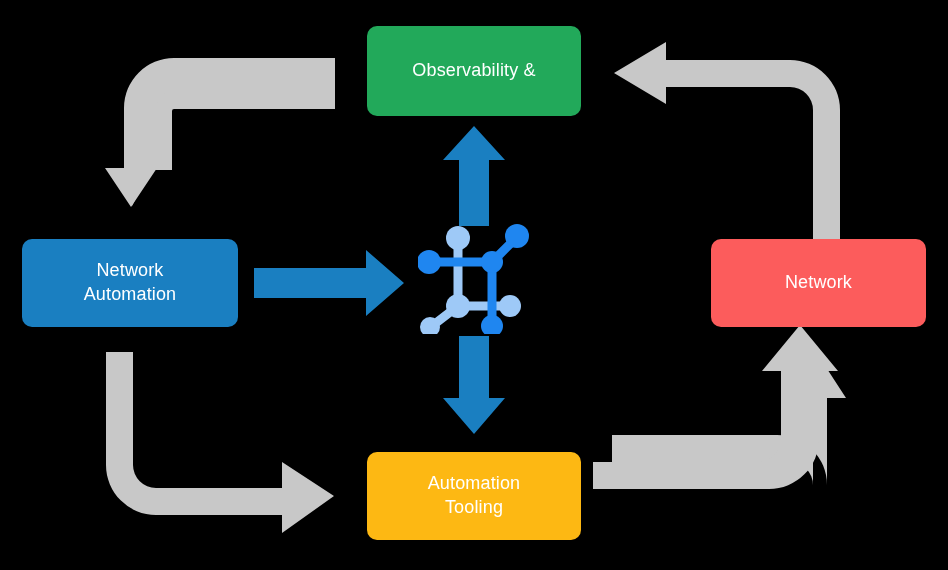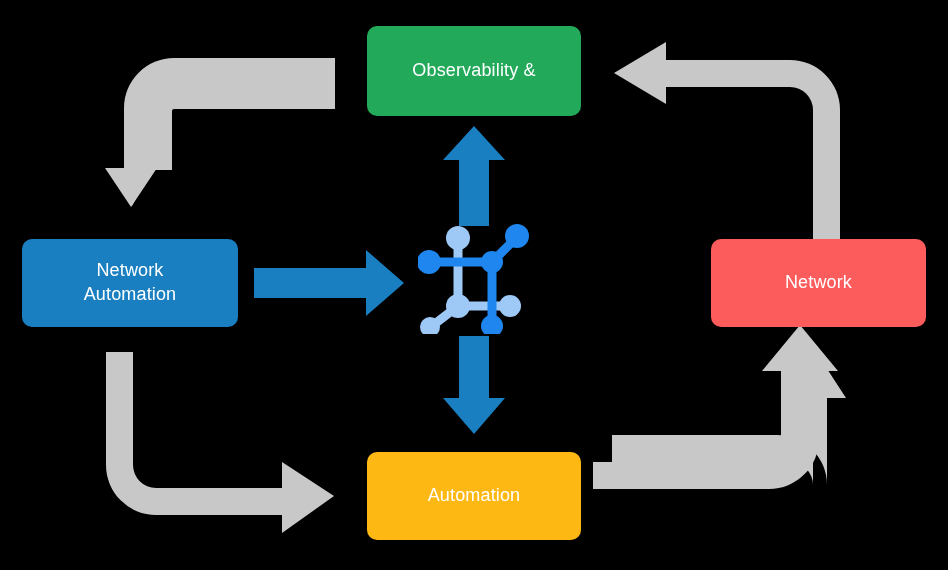--- a/index.html
+++ b/index.html
@@ -53,20 +53,21 @@
 
   <div class="node-box" id="box-netinfra">
     <div>
       <span>Network</span>
     </div>
   </div>
 
   <div class="node-box" id="box-automation">
     <div>
       <span>Automation</span>
+      <span>Tooling</span>
     </div>
   </div>
 
   <svg class="layer" viewBox="0 0 948 570">
     <path fill="#1a7fc1" d="M254,268 L366,268 L366,250 L404,283 L366,316 L366,298 L254,298 Z"></path>
     <path fill="#1a7fc1" d="M459,226 L459,160 L443,160 L474,126 L505,160 L489,160 L489,226 Z"></path>
     <path fill="#1a7fc1" d="M459,336 L459,398 L443,398 L474,434 L505,398 L489,398 L489,336 Z"></path>
   </svg>
 
   <svg id="center-icon" viewBox="0 0 112 112">

